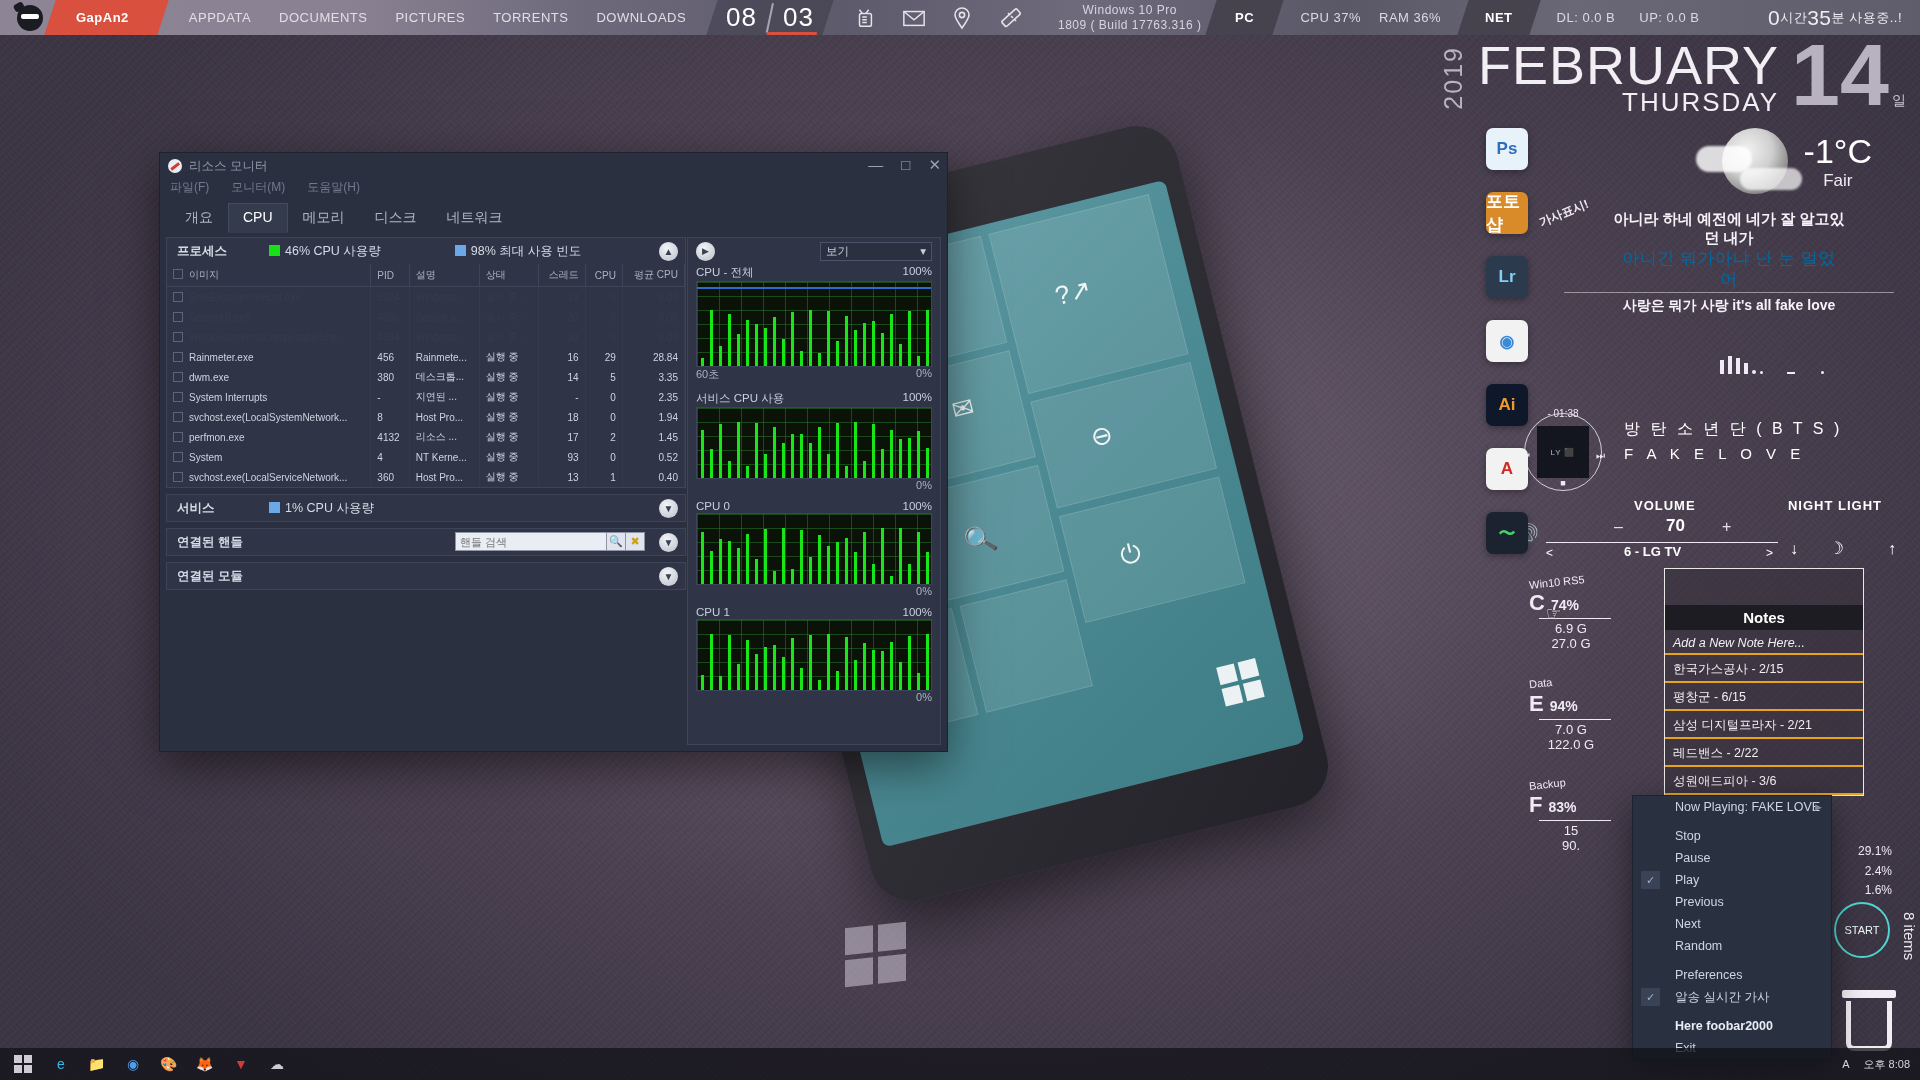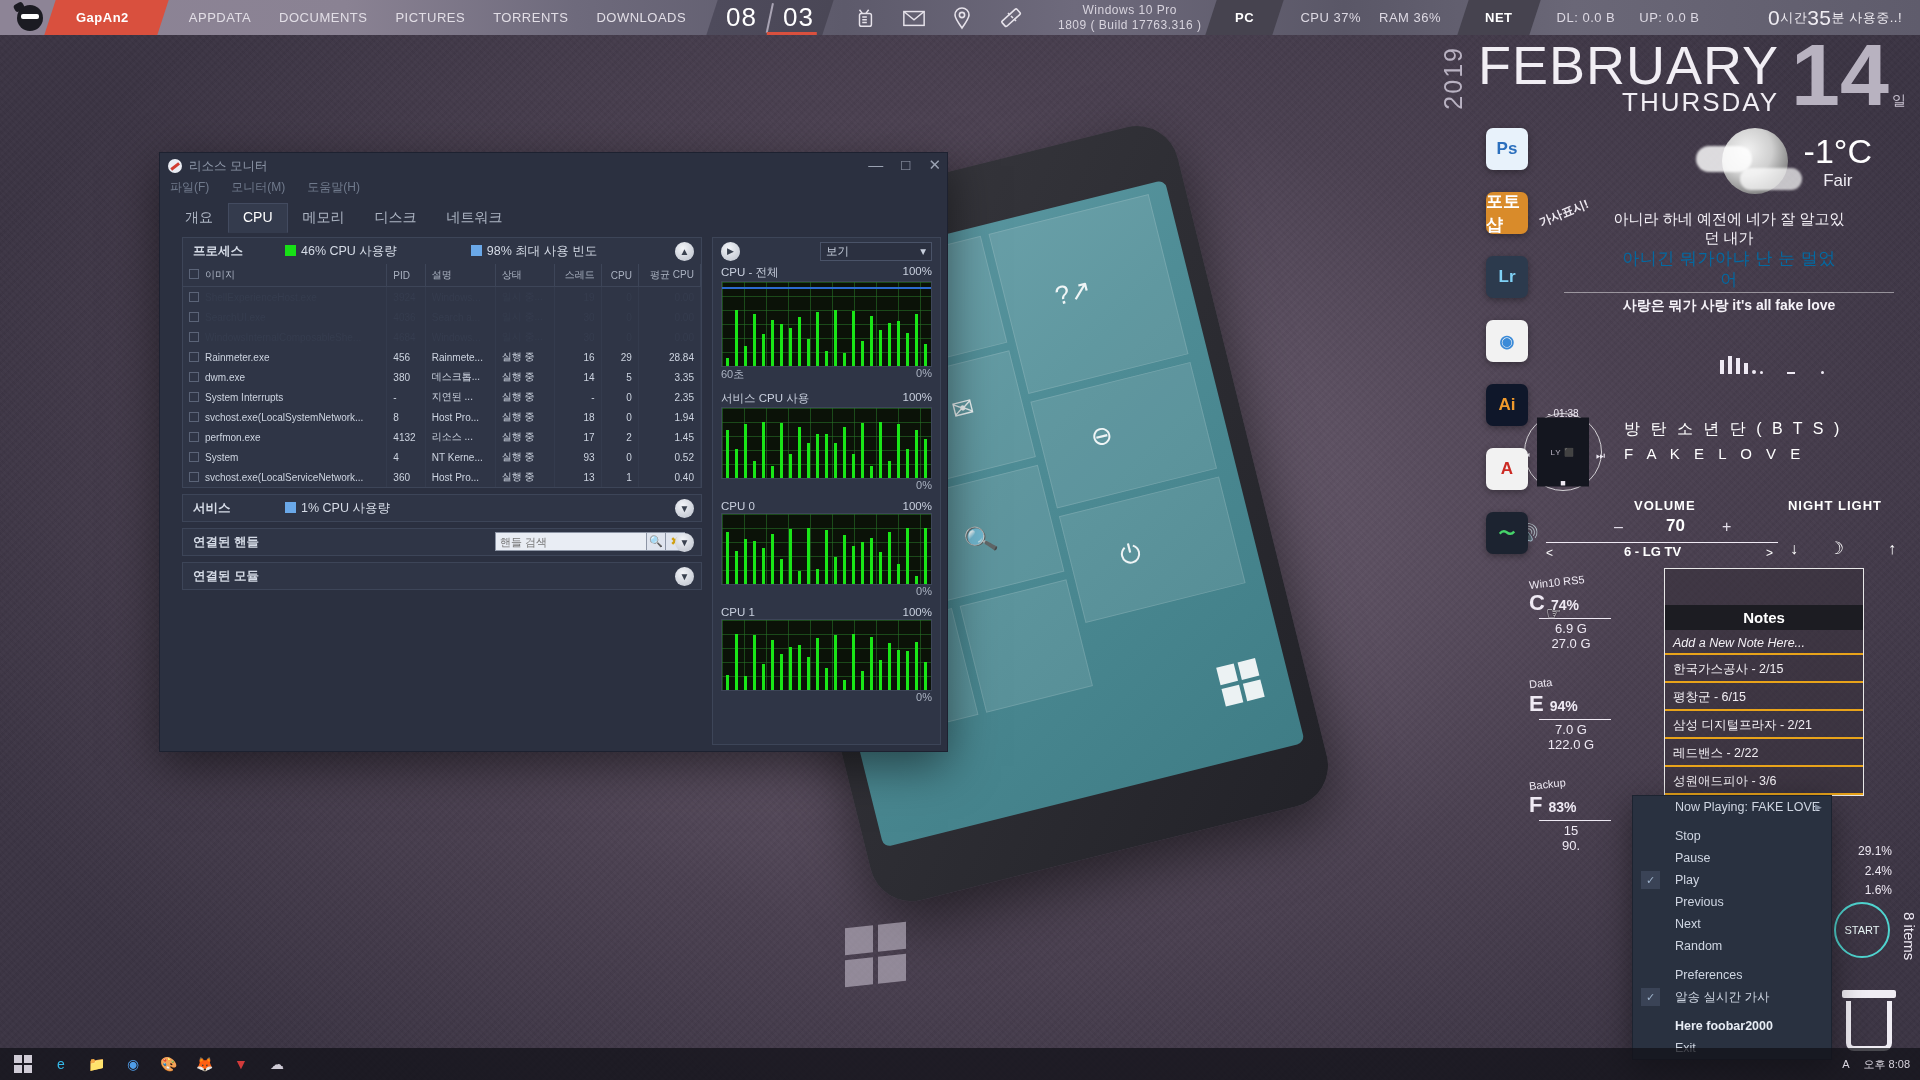--- a/index.html
+++ b/index.html
@@ -67,38 +67,38 @@
     font-size:12px; color:#c8cfdd; z-index:20;
   }
   .rm-title{ height:26px; display:flex; align-items:center; gap:7px; padding-left:8px; color:#8e97a8; font-size:12.5px;}
   .rm-ico{width:14px;height:14px;border-radius:50%;background:#e9ecf3;position:relative;}
   .rm-ico:after{content:"";position:absolute;left:2px;top:6px;width:10px;height:2.5px;background:#d03b30;transform:rotate(-38deg);}
   .rm-wbtns{ position:absolute; right:6px; top:3px; display:flex; gap:18px; color:#9aa2b2; font-size:15px;}
   .rm-menu{ height:20px; display:flex; gap:22px; padding-left:10px; color:#707a8c; font-size:12px;}
   .rm-tabs{ display:flex; gap:0; padding-left:10px; margin-top:4px; font-size:14px;}
   .rm-tab{ padding:5px 14px; color:#aeb6c4; border:1px solid transparent;}
   .rm-tab.active{ background:#343b4d; color:#fff; border-color:#434b60; border-bottom-color:#343b4d;}
-  .rm-body{ position:absolute; left:6px; right:6px; top:84px; bottom:6px; display:flex; gap:10px;margin-left:16px;}
+  .rm-body{ position:absolute; left:6px; right:6px; top:84px; bottom:6px; display:flex; gap:1px;}
   .rm-left{ width:520px; display:flex; flex-direction:column; gap:6px;}
   .panel{ background:#2f3546; border:1px solid #3d4558; }
   .p-head{ height:26px; display:flex; align-items:center; padding:0 10px; gap:14px; font-size:12.5px; color:#d5dbe6; position:relative;}
   .p-head .ttl{ font-weight:600; min-width:78px;}
   .sw{ width:11px;height:11px;display:inline-block;margin-right:5px;vertical-align:-1px;}
   .sw.green{background:#17e016;}
   .sw.blue{background:#6aa8e8;}
   .chev{ position:absolute; right:7px; top:4px; width:19px;height:19px;border-radius:50%;
     background:radial-gradient(circle at 40% 32%,#f2f4f8,#b9bfca); color:#39414f;
     display:flex;align-items:center;justify-content:center;font-size:10px;}
   table.proc{ width:100%; border-collapse:collapse; font-size:10px;}
   table.proc th{ font-weight:400; color:#aab2c1; text-align:left; padding:4px 6px; border-right:1px solid #3d4558; border-bottom:1px solid #3d4558;}
   table.proc td{ padding:3px 6px; border-right:1px solid #343b4d; color:#cdd4e0;}
   table.proc td.num, table.proc th.num{ text-align:right;}
   tr.dim td{ color:#353c4e; }
   .cbx{ width:10px;height:10px;border:1px solid #5b6478; display:inline-block; vertical-align:-1px; margin-right:6px;}
-  .srch{ position:absolute; right:16px; top:3px; display:flex; align-items:flex-end; }
+  .srch{ position:absolute; right:40px; top:3px; display:flex; align-items:flex-end; }
   .srch input{ width:152px;height:19px;background:#e9edf4;border:1px solid #8d95a5;font-size:11px;padding:0 4px;color:#333;}
   .srch .mag{ width:19px;height:19px;background:#dfe4ee;border:1px solid #8d95a5;border-left:0;display:flex;align-items:center;justify-content:center;color:#2a66a8;font-size:11px;}
   .srch .mag2{ width:19px;height:19px;background:#dfe4ee;border:1px solid #8d95a5;border-left:0;display:flex;align-items:center;justify-content:center;color:#d0a010;font-size:11px;}
   .rm-right{ flex:1; background:#2f3546; border:1px solid #3d4558; display:flex; flex-direction:column;}
   .gr-head{ height:26px; display:flex; align-items:center; padding:0 8px; gap:10px; position:relative;}
   .gr-play{ width:19px;height:19px;border-radius:50%;background:radial-gradient(circle at 40% 32%,#f2f4f8,#b9bfca);color:#39414f;display:flex;align-items:center;justify-content:center;font-size:9px;}
   .gr-sel{ margin-left:auto; width:112px; height:19px; background:#2b3040; border:1px solid #4a melhor; }
   .gr-sel{ border:1px solid #4a5368; display:flex; align-items:center; justify-content:space-between; padding:0 5px; font-size:11.5px; color:#c8cfdd;}
   .graphs{ flex:1; padding:0 8px 6px 8px; overflow:hidden;}
   .gwrap{ margin-bottom:8px; }
@@ -125,32 +125,32 @@
     background:radial-gradient(circle at 38% 34%, #f2f2f2 0%, #cfcfcf 42%, #8f8f8f 70%, #5e5e5e 100%);
     position:relative;}
   .moon:before{content:"";position:absolute;left:-26px;top:18px;width:56px;height:26px;border-radius:26px;
     background:rgba(255,255,255,.82); filter:blur(1px);}
   .moon:after{content:"";position:absolute;left:18px;top:40px;width:62px;height:22px;border-radius:22px;
     background:rgba(255,255,255,.7); filter:blur(1px);}
   .temp{ font-size:34px; font-weight:300; }
   .cond{ font-size:17px; font-weight:300; text-align:center; color:#efecf3;}
 
   .lyrics{ position:absolute; right:26px; top:210px; width:330px; text-align:center; z-index:10;}
-  .lyr1{ font-size:15px; font-weight:400; line-height:1.25; color:#f5f2f8;}
+  .lyr1{ font-size:15px; font-weight:700; line-height:1.25; color:#f5f2f8;}
   .lyr2{ font-size:17px; font-weight:400; line-height:1.25; color:#0369a1; letter-spacing:.5px;}
   .lyrsep{ height:1px; background:rgba(255,255,255,.45); margin:2px 0 4px;}
   .lyr3{ font-size:14px; font-weight:700; color:#f5f2f8;}
   .gasa{ position:absolute; right:330px; top:205px; font-size:12px; color:#efeaf2; transform:rotate(-22deg); font-weight:700; z-index:10;}
 
   .viz{ position:absolute; right:96px; top:352px; display:flex; align-items:flex-end; gap:4px; height:22px; z-index:10;}
   .viz i{ width:4px; background:#efeaf4; display:block; }
 
   .player{ position:absolute; right:14px; top:405px; width:392px; height:90px; z-index:10;}
   .disc{ position:absolute; left:10px; top:8px; width:78px;height:78px;border-radius:50%; border:1px solid rgba(255,255,255,.75);}
-  .cover{ position:absolute; left:50%; top:50%; transform:translate(-50%,-50%); width:52px;height:69px;background:#14161f;
+  .cover{ position:absolute; left:50%; top:50%; transform:translate(-50%,-50%); width:52px;height:52px;background:#14161f;
     display:flex;align-items:center;justify-content:center;font-size:8px;color:#bdb6c5;letter-spacing:1px;}
   .elapsed{ position:absolute; left:50%; top:-6px; transform:translateX(-50%); font-size:10px; color:#efeaf4; background:rgba(0,0,0,0);}
   .prevBtn{position:absolute;left:-4px;top:36px;font-size:10px;color:#efeaf4;}
   .nextBtn{position:absolute;right:-4px;top:36px;font-size:10px;color:#efeaf4;}
   .stopBtn{position:absolute;left:50%;transform:translateX(-50%);bottom:2px;font-size:9px;color:#efeaf4;}
   .artist{ position:absolute; left:110px; top:14px; font-size:16px; letter-spacing:3px; font-weight:500;}
   .track{ position:absolute; left:110px; top:40px; font-size:15px; letter-spacing:5px; font-weight:400;}
 
   .volblk{ position:absolute; right:14px; top:500px; width:392px; z-index:10; font-size:13px;}
   .vol-lbl{ position:absolute; left:120px; top:-2px; font-weight:700; letter-spacing:1px;}

